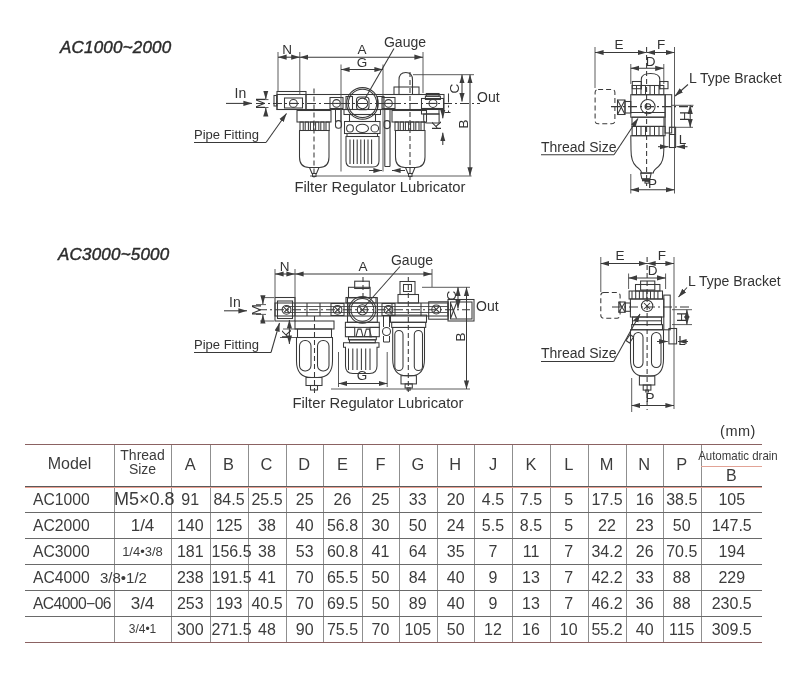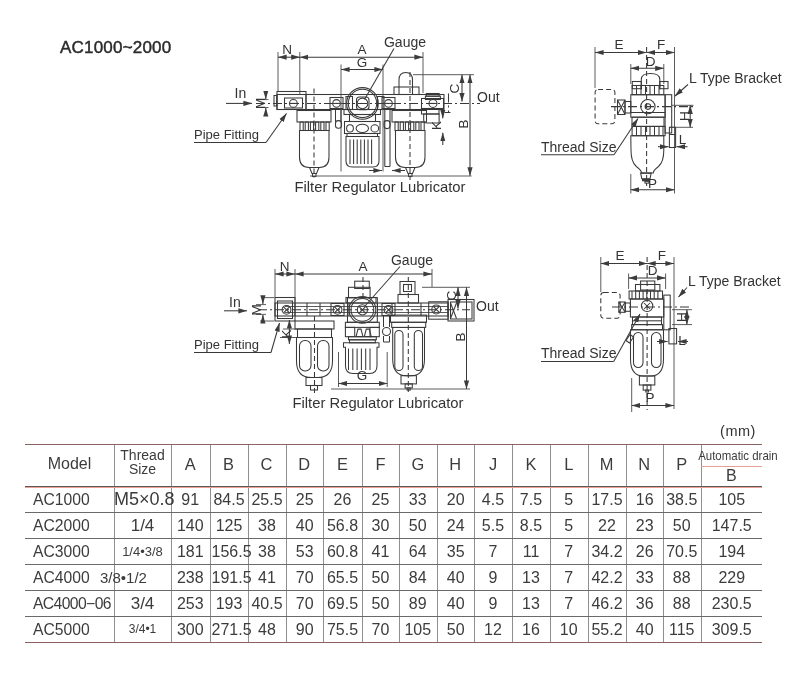--- a/index.html
+++ b/index.html
@@ -3,30 +3,31 @@
 <meta charset="utf-8">
 <style>
 html,body{margin:0;padding:0;background:#ffffff;}
 #page{position:relative;width:790px;height:681px;background:#ffffff;overflow:hidden;
   font-family:"Liberation Sans",sans-serif;will-change:transform;}
 svg line,svg rect,svg path,svg circle,svg ellipse{stroke:#393939;stroke-width:1.05;fill:none;}
 svg .thin{stroke:#4a4a4a;stroke-width:0.9;}
 svg .dash{stroke-dasharray:5 3;}
 svg .cdash{stroke-dasharray:9 3 2 3;}
 svg text{fill:#333;stroke:none;font-family:"Liberation Sans",sans-serif;}
-.title{position:absolute;font-size:17px;font-weight:normal;color:#2b2b2b;-webkit-text-stroke:0.45px #2b2b2b;letter-spacing:0.2px;}
+.title{position:absolute;font-size:17px;font-weight:normal;color:#2b2b2b;-webkit-text-stroke:0.45px #2b2b2b;letter-spacing:0.2px;font-style:italic;}
 .vl{position:absolute;width:1px;background:#8f8f8f;}
 .hl{position:absolute;height:1px;}
 .tc{position:absolute;color:#3c3c3c;white-space:nowrap;}
 #mm{position:absolute;left:700px;top:423px;width:76px;text-align:center;font-size:14.5px;letter-spacing:0.5px;color:#333;}
 </style>
 </head>
 <body>
 <div id="page">
 <div class="title" style="left:60px;top:38px">AC1000~2000</div>
+<div class="title" style="left:58px;top:244.5px">AC3000~5000</div>
 <div id="mm">(mm)</div>
 <svg width="790" height="440" viewBox="0 0 790 440" style="position:absolute;left:0;top:0">
 <defs>
 <marker id="ae" viewBox="0 0 9 7" markerWidth="9" markerHeight="7" refX="8.6" refY="3.5" orient="auto" markerUnits="userSpaceOnUse">
           <path d="M0,0.9 L8.8,3.5 L0,6.1 Z" style="fill:#3c3c3c;stroke:none"></path>
         </marker>
 <marker id="as" viewBox="0 0 9 7" markerWidth="9" markerHeight="7" refX="8.6" refY="3.5" orient="auto-start-reverse" markerUnits="userSpaceOnUse">
           <path d="M0,0.9 L8.8,3.5 L0,6.1 Z" style="fill:#3c3c3c;stroke:none"></path>
         </marker>
 </defs>
@@ -504,21 +505,20 @@
 <div class="tc" style="left:362px;top:591px;width:37px;height:25px;font-size:17.4px;line-height:25px;text-align:center;transform:scaleX(0.92);transform-origin:50% 50%">50</div>
 <div class="tc" style="left:399px;top:591px;width:37.5px;height:25px;font-size:17.4px;line-height:25px;text-align:center;transform:scaleX(0.92);transform-origin:50% 50%">89</div>
 <div class="tc" style="left:436.5px;top:591px;width:37.5px;height:25px;font-size:17.4px;line-height:25px;text-align:center;transform:scaleX(0.92);transform-origin:50% 50%">40</div>
 <div class="tc" style="left:474px;top:591px;width:38px;height:25px;font-size:17.4px;line-height:25px;text-align:center;transform:scaleX(0.92);transform-origin:50% 50%">9</div>
 <div class="tc" style="left:512px;top:591px;width:38px;height:25px;font-size:17.4px;line-height:25px;text-align:center;transform:scaleX(0.92);transform-origin:50% 50%">13</div>
 <div class="tc" style="left:550px;top:591px;width:37.5px;height:25px;font-size:17.4px;line-height:25px;text-align:center;transform:scaleX(0.92);transform-origin:50% 50%">7</div>
 <div class="tc" style="left:587.5px;top:591px;width:38.0px;height:25px;font-size:17.4px;line-height:25px;text-align:center;transform:scaleX(0.92);transform-origin:50% 50%">46.2</div>
 <div class="tc" style="left:625.5px;top:591px;width:37.5px;height:25px;font-size:17.4px;line-height:25px;text-align:center;transform:scaleX(0.92);transform-origin:50% 50%">36</div>
 <div class="tc" style="left:663px;top:591px;width:37.5px;height:25px;font-size:17.4px;line-height:25px;text-align:center;transform:scaleX(0.92);transform-origin:50% 50%">88</div>
 <div class="tc" style="left:700.5px;top:591px;width:61.5px;height:25px;font-size:17.4px;line-height:25px;text-align:center;transform:scaleX(0.92);transform-origin:50% 50%">230.5</div>
-<div class="tc" style="left:25px;top:617px;width:89px;height:25px;font-size:15.7px;line-height:25px;padding-left:8px;text-align:left">AC5000</div>
 <div class="tc" style="left:114px;top:617px;width:57px;height:25px;font-size:12px;line-height:25px;text-align:center">3/4•1</div>
 <div class="tc" style="left:171px;top:617px;width:38.5px;height:25px;font-size:17.4px;line-height:25px;text-align:center;transform:scaleX(0.92);transform-origin:50% 50%">300</div>
 <div class="tc" style="left:209.5px;top:617px;width:38.0px;height:25px;font-size:17.4px;line-height:25px;text-align:center;transform:scaleX(0.92);transform-origin:50% 50%">271.5</div>
 <div class="tc" style="left:247.5px;top:617px;width:38.0px;height:25px;font-size:17.4px;line-height:25px;text-align:center;transform:scaleX(0.92);transform-origin:50% 50%">48</div>
 <div class="tc" style="left:285.5px;top:617px;width:37.5px;height:25px;font-size:17.4px;line-height:25px;text-align:center;transform:scaleX(0.92);transform-origin:50% 50%">90</div>
 <div class="tc" style="left:323px;top:617px;width:39px;height:25px;font-size:17.4px;line-height:25px;text-align:center;transform:scaleX(0.92);transform-origin:50% 50%">75.5</div>
 <div class="tc" style="left:362px;top:617px;width:37px;height:25px;font-size:17.4px;line-height:25px;text-align:center;transform:scaleX(0.92);transform-origin:50% 50%">70</div>
 <div class="tc" style="left:399px;top:617px;width:37.5px;height:25px;font-size:17.4px;line-height:25px;text-align:center;transform:scaleX(0.92);transform-origin:50% 50%">105</div>
 <div class="tc" style="left:436.5px;top:617px;width:37.5px;height:25px;font-size:17.4px;line-height:25px;text-align:center;transform:scaleX(0.92);transform-origin:50% 50%">50</div>
 <div class="tc" style="left:474px;top:617px;width:38px;height:25px;font-size:17.4px;line-height:25px;text-align:center;transform:scaleX(0.92);transform-origin:50% 50%">12</div>

